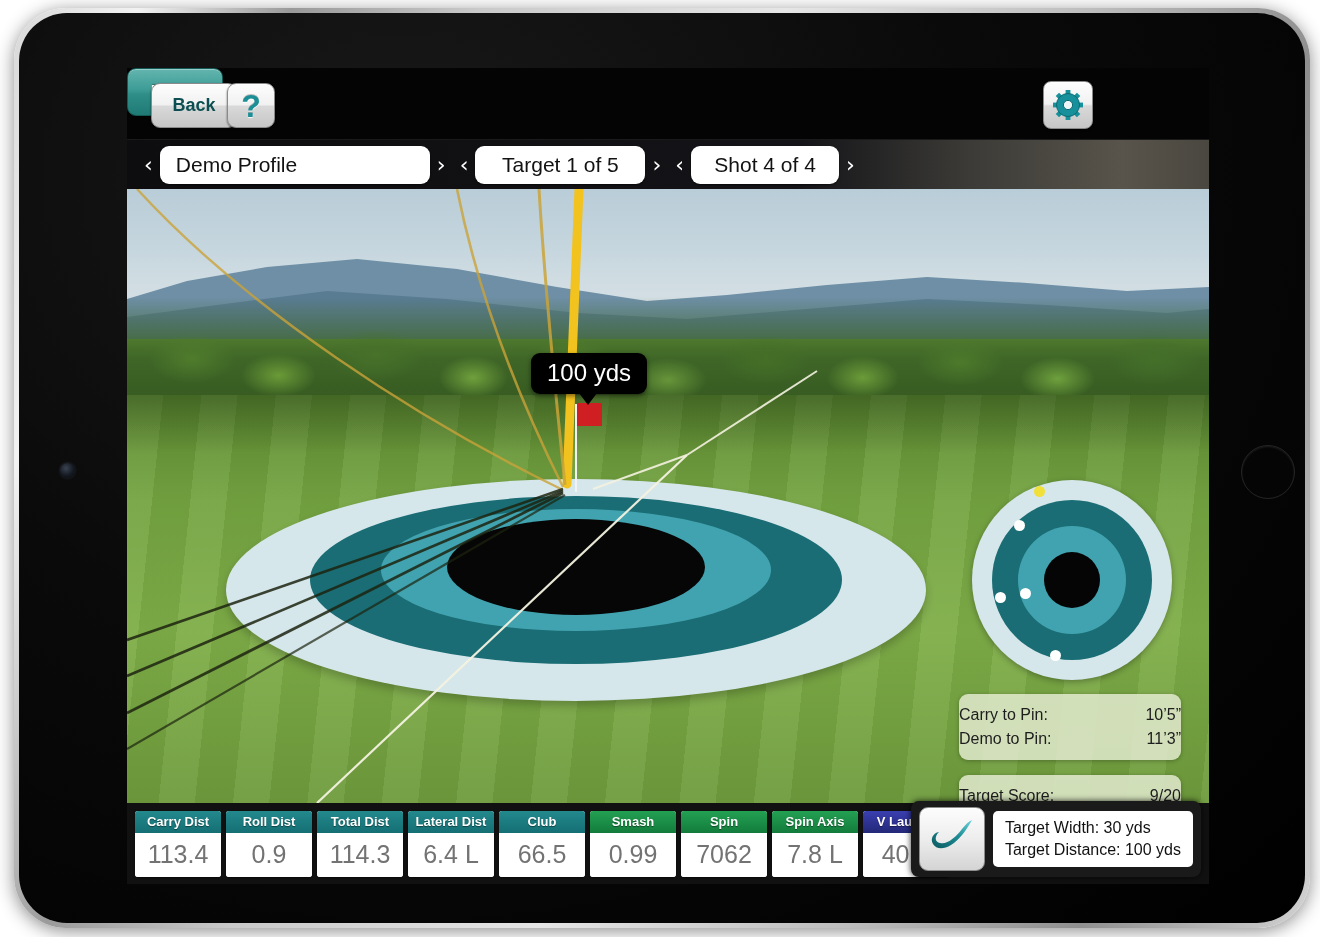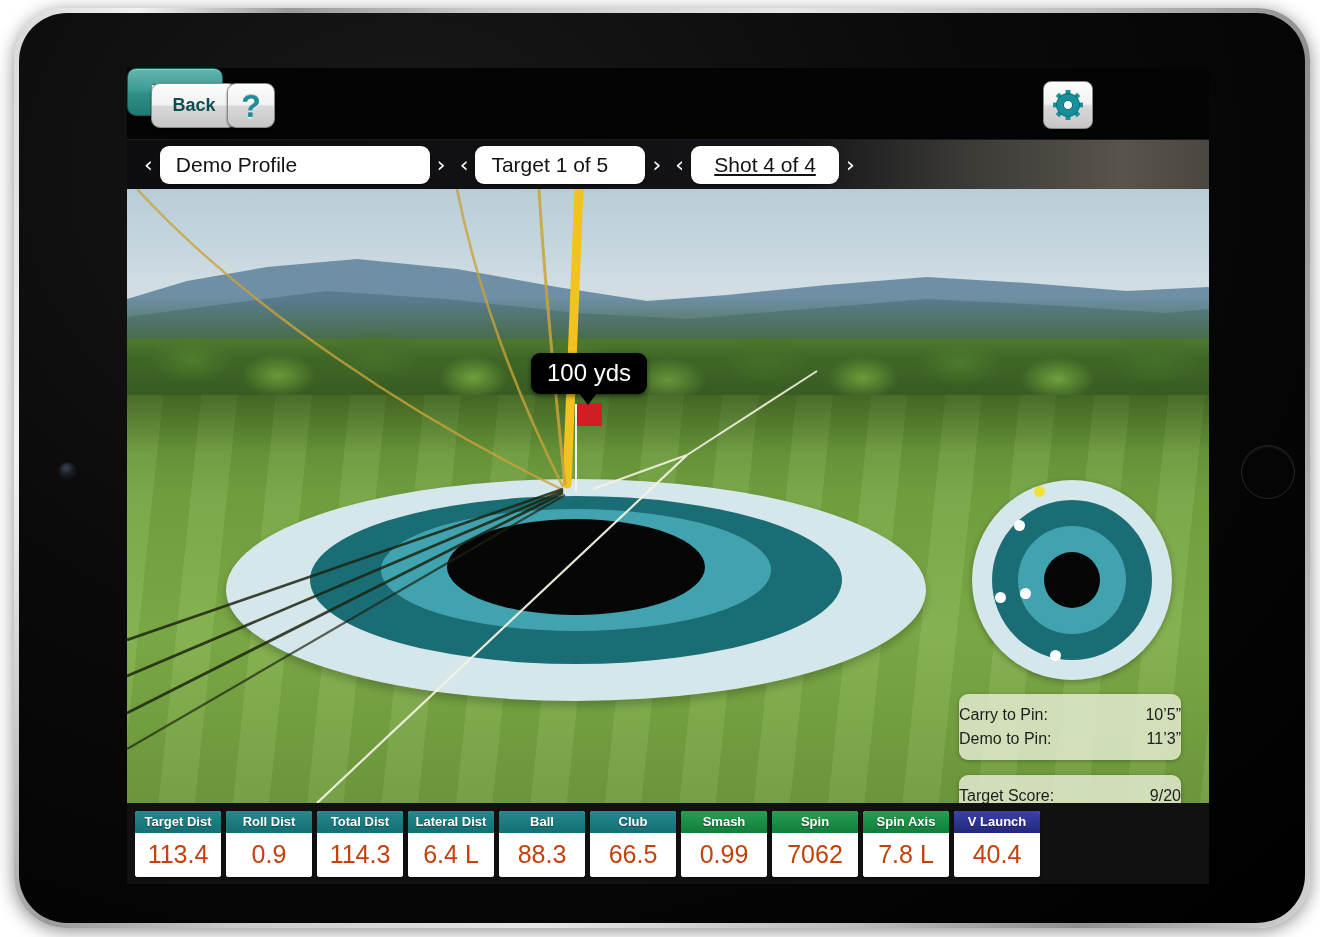--- a/index.html
+++ b/index.html
@@ -114,22 +114,22 @@
     border-radius: 9px;
     height: 38px;
     display: flex; align-items: center;
     padding: 0 16px;
     color: #121212; font-size: 21px;
     box-shadow: 0 1px 2px rgba(0,0,0,0.55);
     cursor: pointer;
     white-space: nowrap;
   }
   #profile-pill { width: 270px; }
-  #target-pill  { justify-content: flex-start; min-width: 170px; }
-  #shot-pill    { justify-content: center; min-width: 148px; text-decoration: underline; }
+  #target-pill  { justify-content: center; min-width: 170px; }
+  #shot-pill    { justify-content: center; min-width: 148px; }
 
   
   #scene {
     position: absolute; left: 0; top: 121px;
     width: 100%; height: 614px;
     overflow: hidden;
     background: #6fa03c;
   }
   #sky {
     position: absolute; left: 0; top: 0; width: 100%; height: 128px;
@@ -274,21 +274,21 @@
   }
   .stat-head {
     height: 22px; line-height: 22px;
     text-align: center;
     color: #ffffff; font-size: 13px; font-weight: bold;
     text-shadow: 0 1px 1px rgba(0,0,0,0.45);
   }
   .stat-val {
     height: 44px; line-height: 42px;
     text-align: center;
-    color: #c2410c; font-size: 25px;
+    color: #737373; font-size: 25px;
     background: #ffffff;
   }
   .hd-teal  { background: linear-gradient(180deg, #23898d 0%, #146f73 100%); }
   .hd-green { background: linear-gradient(180deg, #23a052 0%, #137c3c 100%); }
   .hd-blue  { background: linear-gradient(180deg, #3a3fb0 0%, #232878 100%); }
 
   
   #target-overlay {
     position: absolute; right: 8px; top: 733px;
     height: 76px;
@@ -439,40 +439,36 @@
           <div class="info-row">
             <span class="lbl">Target Score:</span>
             <span class="val">9/20</span>
           </div>
 
         </div>
       </div>
 
       <div id="stats-bar">
           <div class="stat-col">
-            <div class="stat-head hd-teal">Target Dist</div>
+            <div class="stat-head hd-teal">Carry Dist</div>
             <div class="stat-val">113.4</div>
           </div>
           <div class="stat-col">
             <div class="stat-head hd-teal">Roll Dist</div>
             <div class="stat-val">0.9</div>
           </div>
           <div class="stat-col">
             <div class="stat-head hd-teal">Total Dist</div>
             <div class="stat-val">114.3</div>
           </div>
           <div class="stat-col">
             <div class="stat-head hd-teal">Lateral Dist</div>
             <div class="stat-val">6.4 L</div>
           </div>
           <div class="stat-col">
-            <div class="stat-head hd-teal">Ball</div>
-            <div class="stat-val">88.3</div>
-          </div>
-          <div class="stat-col">
             <div class="stat-head hd-teal">Club</div>
             <div class="stat-val">66.5</div>
           </div>
           <div class="stat-col">
             <div class="stat-head hd-green">Smash</div>
             <div class="stat-val">0.99</div>
           </div>
           <div class="stat-col">
             <div class="stat-head hd-green">Spin</div>
             <div class="stat-val">7062</div>
@@ -480,16 +476,34 @@
           <div class="stat-col">
             <div class="stat-head hd-green">Spin Axis</div>
             <div class="stat-val">7.8 L</div>
           </div>
           <div class="stat-col">
             <div class="stat-head hd-blue">V Launch</div>
             <div class="stat-val">40.4</div>
           </div>
         </div>
 
+      <div id="target-overlay">
+        <div id="club-icon-box">
+          <svg width="50" height="44" viewBox="0 0 50 44">
+            <defs>
+              <linearGradient id="clubg" x1="0" y1="1" x2="1" y2="0">
+                <stop offset="0%" stop-color="#0b5a60"></stop>
+                <stop offset="55%" stop-color="#1d8d95"></stop>
+                <stop offset="100%" stop-color="#6fd4dd"></stop>
+              </linearGradient>
+            </defs>
+            <path d="M45,3 C39,14 32,23 24,28 C16,33 9,32 6,27 C3,22 6,16 12,15 C7,20 8,25 13,26 C20,28 29,20 35,12 C39,7 42,4 45,3 Z" fill="url(#clubg)"></path>
+          </svg>
+        </div>
+        <div id="target-info-box">
+          <div>Target Width: 30 yds</div>
+          <div>Target Distance: 100 yds</div>
+        </div>
+      </div>
 
     </div>
   </div>
 </div>
 
 </body></html>

